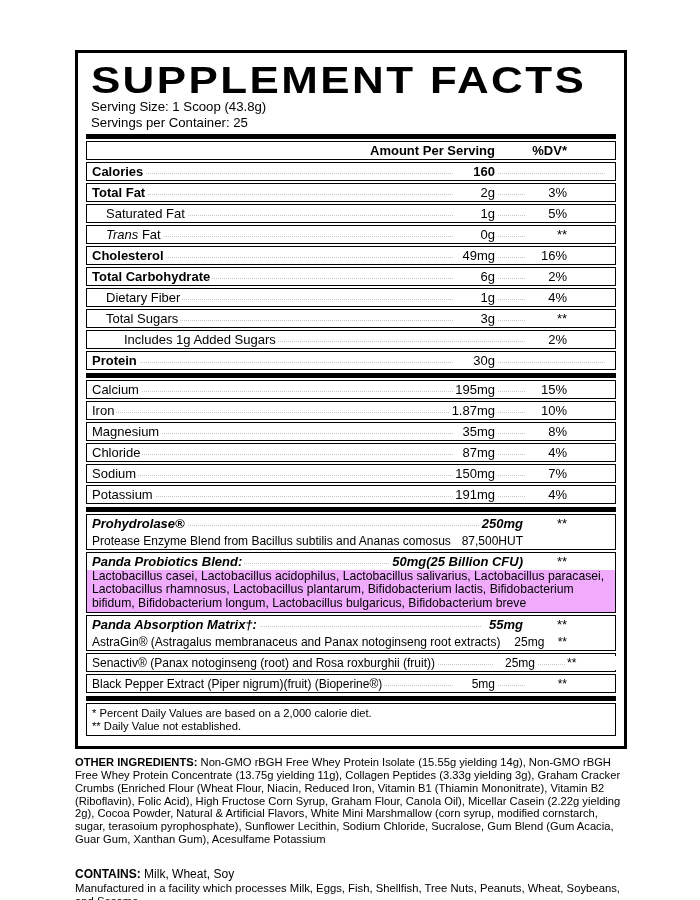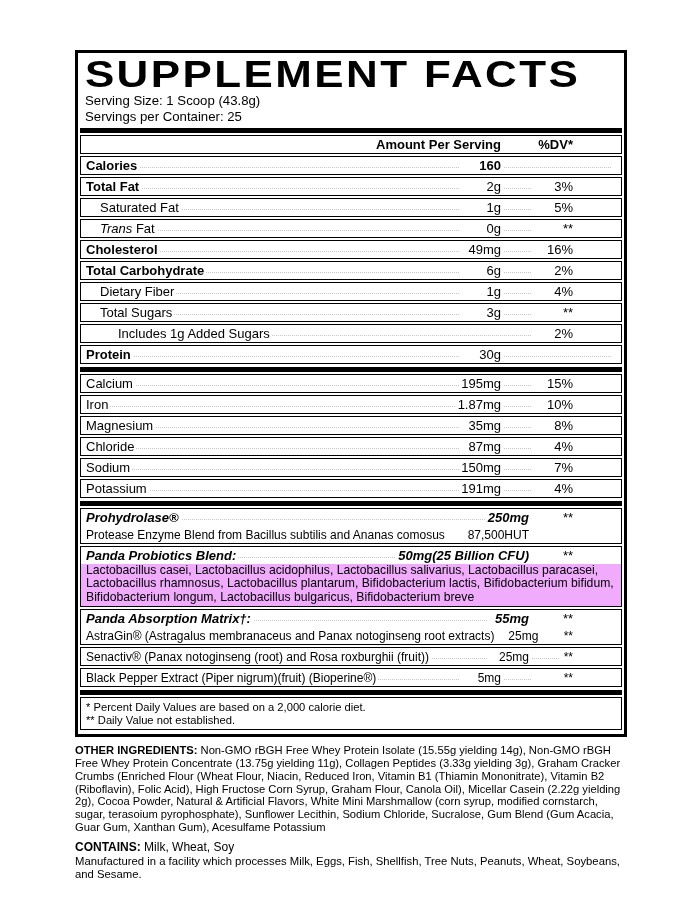--- a/index.html
+++ b/index.html
@@ -1,20 +1,20 @@
 <!DOCTYPE html>
 <html><head>
 <meta charset="utf-8">
 <style>
   html,body{margin:0;padding:0;background:#fff;}
   body{width:700px;height:900px;overflow:hidden;font-family:"Liberation Sans","DejaVu Sans",sans-serif;color:#000;}
   .page{box-sizing:border-box;width:700px;height:900px;padding:50px 73px 0 75px;}
 
   
-  .panel{box-sizing:border-box;width:552px;border:3px solid #000;padding:2px;}
+  .panel{box-sizing:border-box;width:552px;border:3px solid #000;padding:8px;}
   .title{font-weight:900;font-size:36px;line-height:34px;letter-spacing:2px;white-space:nowrap;
          transform:scaleX(1.22);transform-origin:left center;padding:3px 2px 1px 4px;}
   .serving{font-size:13.2px;line-height:16px;padding-left:5px;}
   .thickbar{height:5px;background:#000;margin:3px 0 2px;}
   .rowbox{border:1.2px solid #000;margin:0 0 2px;background:#fff;gap:28px;}
   .line{display:flex;align-items:baseline;position:relative;font-size:13px;line-height:14px;padding:1.5px 0;}
   .leader::before{content:"";position:absolute;left:6px;right:10px;top:60%;border-top:1.5px dotted #c6c6c6;}
   .cell{position:relative;background:#fff;padding:0 2px;white-space:nowrap;}
   .label{padding-left:5px;}
   .i1{padding-left:19px;}
@@ -25,21 +25,21 @@
   .b{font-weight:bold;}
   .bi{font-weight:bold;font-style:italic;}
   .it{font-style:italic;}
   .subline{font-size:12px;align-items:center;}
   .desc{font-size:12.2px;line-height:13.4px;padding:0 6px 2px 5px;background:#f0abfc;}
   .foot{font-size:11.2px;line-height:12.6px;padding:3px 5px;}
 
   
   .oi{width:552px;font-size:11.2px;line-height:12.7px;margin-top:7px;}
   .lead{font-weight:bold;}
-  .contains{width:552px;font-size:12px;line-height:14px;margin-top:7px;}
+  .contains{width:552px;font-size:12px;line-height:14px;margin-top:22px;}
   .facility{width:552px;font-size:11.3px;line-height:13px;margin-top:1px;}
 </style>
 </head>
 <body>
 
 <div class="page">
 
   <div class="panel">
     <div class="title">SUPPLEMENT FACTS</div>
     <div class="serving">Serving Size: 1 Scoop (43.8g)</div>

